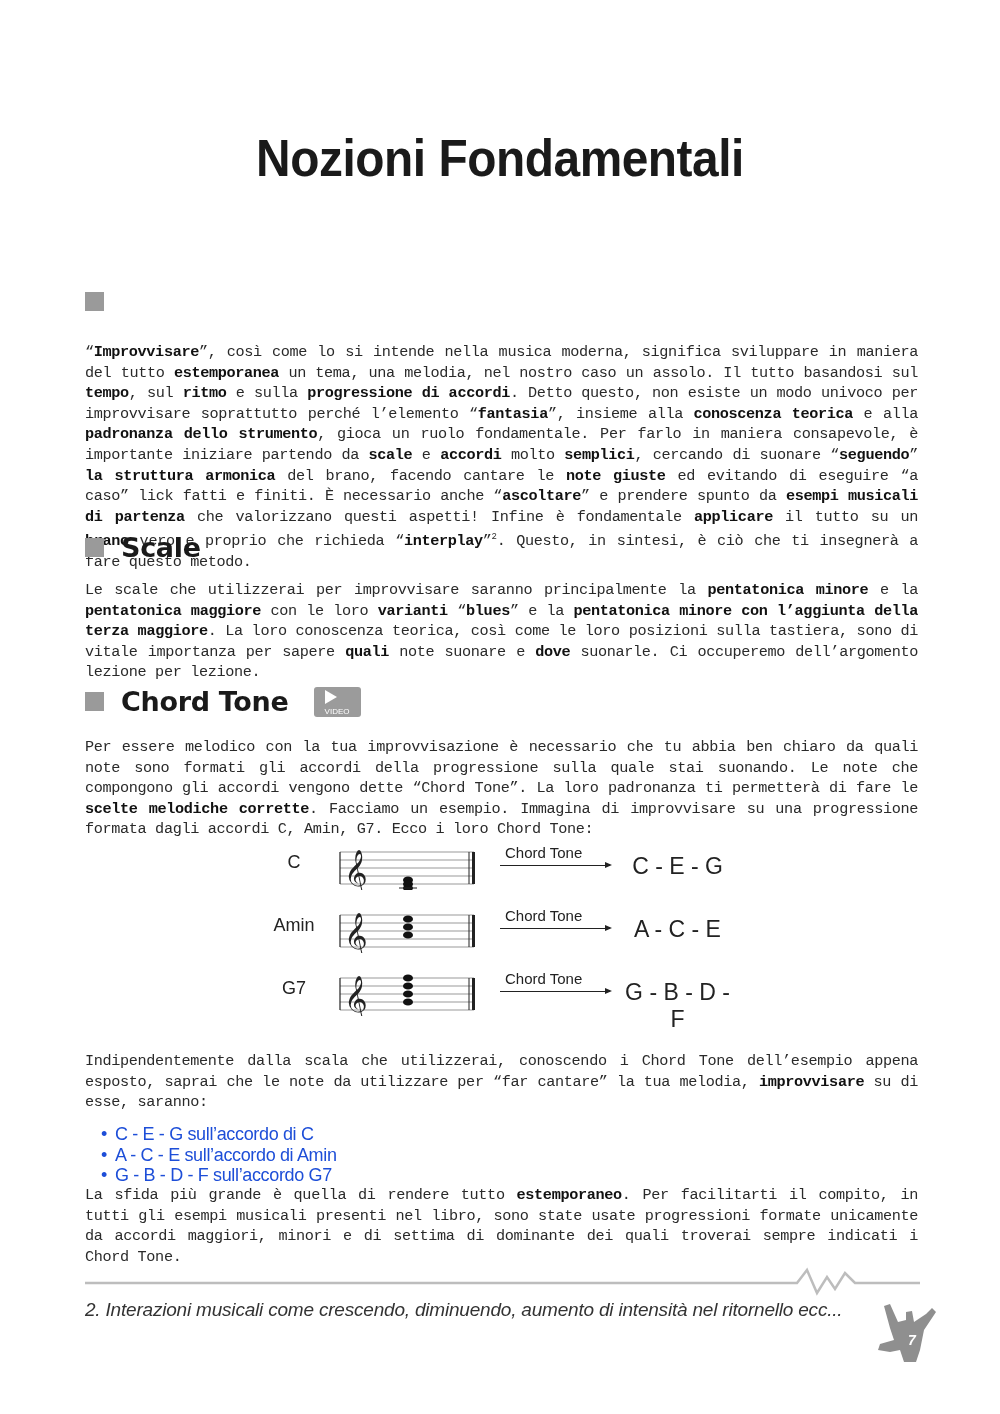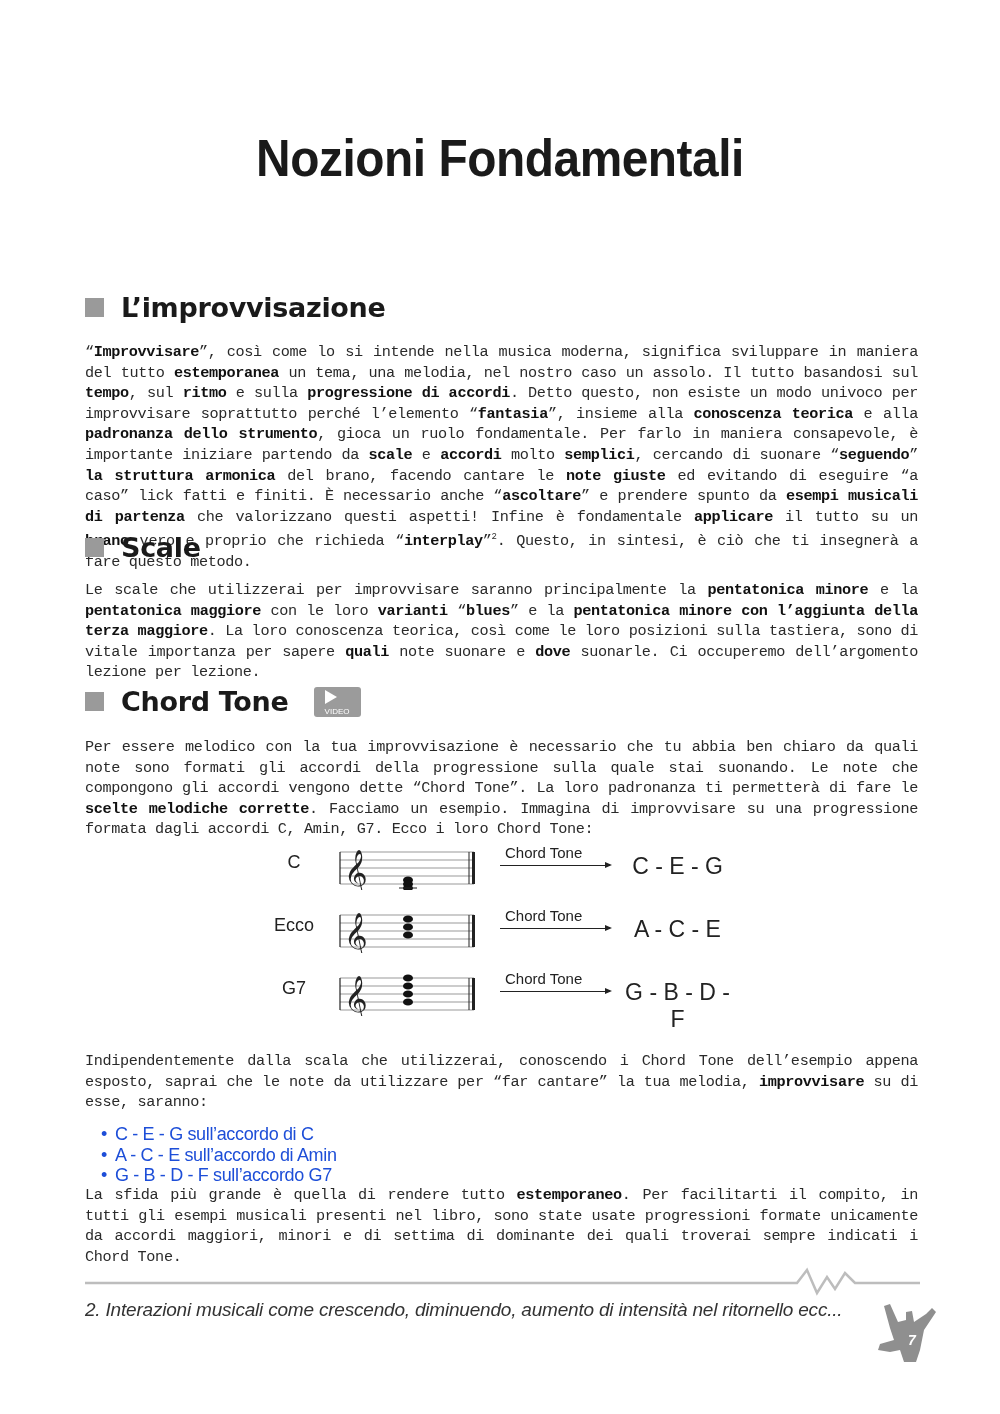--- a/index.html
+++ b/index.html
@@ -28,21 +28,20 @@
   .footnote { position:absolute; left:85px; top:1299px; font-size:19px; font-style:italic; color:#333; letter-spacing:-0.2px; }
   .mascot { position:absolute; left:872px; top:1300px; width:70px; height:65px; }
 </style>
 </head>
 <body>
 
 <h1 class="title">Nozioni Fondamentali</h1>
 
 <div class="section-head" style="top:292px;">
   <div class="sq"></div>
-  <h2>L’improvvisazione</h2>
 </div>
 <p class="para" style="top:342px;">“<b>Improvvisare</b>”, così come lo si intende nella musica moderna, significa sviluppare in maniera del tutto <b>estemporanea</b> un tema, una melodia, nel nostro caso un assolo. Il tutto basandosi sul <b>tempo</b>, sul <b>ritmo</b> e sulla <b>progressione di accordi</b>. Detto questo, non esiste un modo univoco per improvvisare soprattutto perché l’elemento “<b>fantasia</b>”, insieme alla <b>conoscenza teorica</b> e alla <b>padronanza dello strumento</b>, gioca un ruolo fondamentale. Per farlo in maniera consapevole, è importante iniziare partendo da <b>scale</b> e <b>accordi</b> molto <b>semplici</b>, cercando di suonare “<b>seguendo</b>” <b>la struttura armonica</b> del brano, facendo cantare le <b>note giuste</b> ed evitando di eseguire “a caso” lick fatti e finiti. È necessario anche “<b>ascoltare</b>” e prendere spunto da <b>esempi musicali di partenza</b> che valorizzano questi aspetti! Infine è fondamentale <b>applicare</b> il tutto su un <b>brano</b> vero e proprio che richieda “<b>interplay</b>”<sup>2</sup>. Questo, in sintesi, è ciò che ti insegnerà a fare questo metodo.</p>
 
 <div class="section-head" style="top:532px;">
   <div class="sq"></div>
   <h2>Scale</h2>
 </div>
 <p class="para" style="top:580px;">Le scale che utilizzerai per improvvisare saranno principalmente la <b>pentatonica minore</b> e la <b>pentatonica maggiore</b> con le loro <b>varianti</b> “<b>blues</b>” e la <b>pentatonica minore con l’aggiunta della terza maggiore</b>. La loro conoscenza teorica, così come le loro posizioni sulla tastiera, sono di vitale importanza per sapere <b>quali</b> note suonare e <b>dove</b> suonarle. Ci occuperemo dell’argomento lezione per lezione.</p>
 
 <div class="section-head" style="top:686px;">
@@ -73,21 +72,21 @@
       <ellipse cx="70" cy="34" rx="5" ry="3.6" fill="#111"></ellipse>
         <ellipse cx="70" cy="38" rx="5" ry="3.6" fill="#111"></ellipse>
         <ellipse cx="70" cy="42" rx="5" ry="3.6" fill="#111"></ellipse>
       <line x1="61" y1="42" x2="79" y2="42" stroke="#222" stroke-width="1"></line>
     </svg>
     <div class="arrow-label">Chord Tone</div>
     <div class="arrow"></div>
     <div class="notes-out">C - E - G</div>
   </div>
   <div class="row" style="top:63px;">
-    <div class="chord-name">Ecco</div>
+    <div class="chord-name">Amin</div>
     <svg class="staff" viewBox="0 0 140 44">
       <g stroke="#999" stroke-width="1">
           <line x1="2" y1="6" x2="136" y2="6"></line>
           <line x1="2" y1="14" x2="136" y2="14"></line>
           <line x1="2" y1="22" x2="136" y2="22"></line>
           <line x1="2" y1="30" x2="136" y2="30"></line>
           <line x1="2" y1="38" x2="136" y2="38"></line>
         </g>
       <line x1="2" y1="6" x2="2" y2="38" stroke="#222" stroke-width="1.2"></line>
       <line x1="131" y1="6" x2="131" y2="38" stroke="#222" stroke-width="1"></line>

